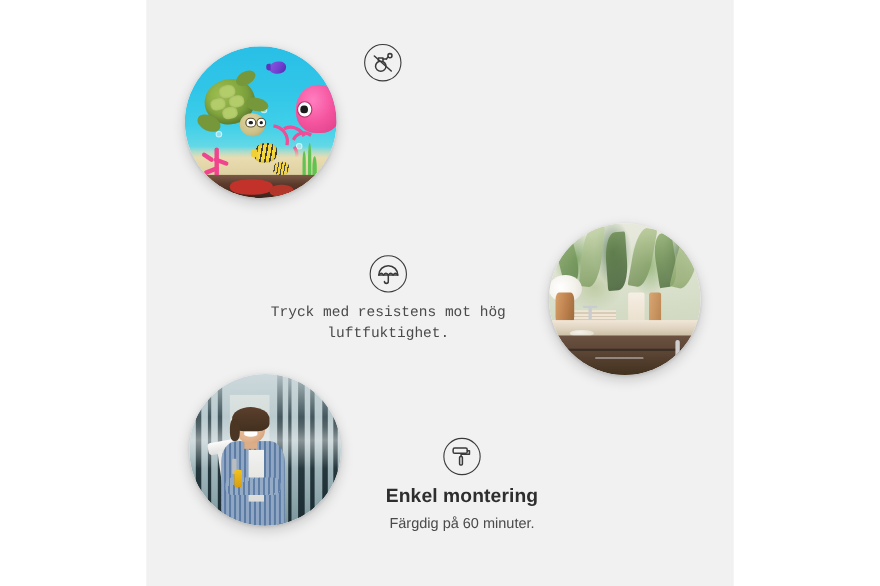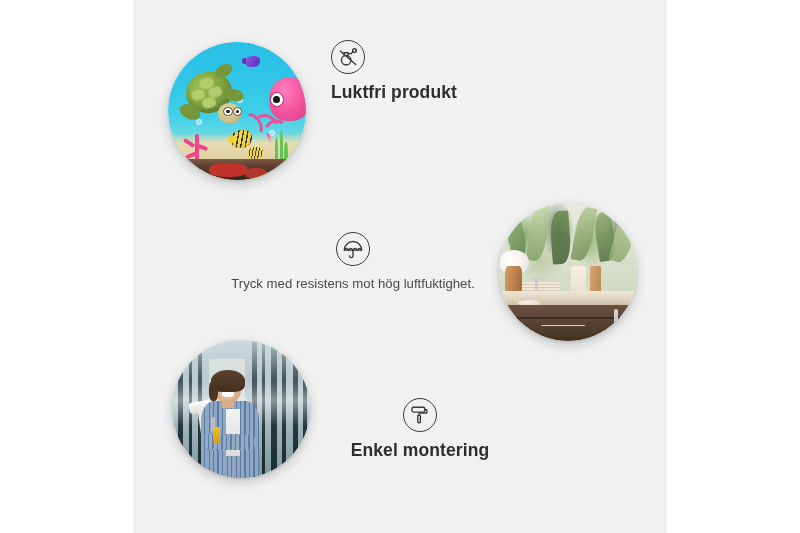--- a/index.html
+++ b/index.html
@@ -338,21 +338,21 @@
 
   
   #feature-odorless { left: 331px; top: 40px; width: 292px; }
   #feature-odorless .f-icon { margin-bottom: 8px; }
   #feature-odorless .f-title { margin-bottom: 5px; }
 
   
   #feature-waterproof { left: 203px; top: 232px; width: 300px; text-align:center; }
   #feature-waterproof .f-icon { margin: 0 auto 8px; }
   #feature-waterproof .f-title { margin-bottom: 5px; }
-  #feature-waterproof .f-body { font-size: 13.2px; }
+  #feature-waterproof .f-body { font-size: 13.2px; font-family: Liberation Mono, monospace; }
 
   
   #feature-easy { left: 295px; top: 398px; width: 250px; text-align:center; }
   #feature-easy .f-icon { margin: 0 auto 8px; }
   #feature-easy .f-title { margin-bottom: 5px; }
 </style>
 </head>
 <body>
 
 <div id="stage">
@@ -477,21 +477,20 @@
     <div class="f-icon">
       <svg width="22" height="22" viewBox="0 0 24 24" fill="none" stroke="#3a3a3a" stroke-width="1.5" stroke-linecap="round" stroke-linejoin="round">
         <ellipse cx="10" cy="15.5" rx="5.2" ry="5"></ellipse>
         <path d="M7.6 10.6V7.4h4.6v3.2"></path>
         <path d="M12.2 8.3h3.4"></path>
         <path d="M15.6 8.3l1.6-2.1"></path>
         <circle cx="19.1" cy="5" r="2"></circle>
         <path d="M3.6 5.4 L20.4 20.2"></path>
       </svg>
     </div>
-    <p class="f-title">Luktfri produkt</p>
   </div>
 
   <div class="feature" id="feature-waterproof">
     <div class="f-icon">
       <svg width="22" height="22" viewBox="0 0 24 24" fill="none" stroke="#3a3a3a" stroke-width="1.5" stroke-linecap="round" stroke-linejoin="round">
         <path d="M2.6 13.2a9.4 9.4 0 0 1 18.8 0Z"></path>
         <path d="M2.6 13.2c1.6-2.4 3.1-2.4 4.7 0 1.6-2.4 3.1-2.4 4.7 0 1.6-2.4 3.1-2.4 4.7 0 1.6-2.4 3.1-2.4 4.7 0"></path>
         <path d="M12 13.2v6.3a1.9 1.9 0 0 1-3.8 0"></path>
       </svg>
     </div>
@@ -500,15 +499,16 @@
 
   <div class="feature" id="feature-easy">
     <div class="f-icon">
       <svg width="22" height="22" viewBox="0 0 24 24" fill="none" stroke="#3a3a3a" stroke-width="1.5" stroke-linecap="round" stroke-linejoin="round">
         <rect x="3.2" y="3.6" width="14" height="5.2" rx="1.6"></rect>
         <path d="M17.2 6.2h2.2v3.6h-8.3v2.1"></path>
         <rect x="9.6" y="12.1" width="2.8" height="8.3" rx="1"></rect>
       </svg>
     </div>
     <p class="f-title">Enkel montering</p>
+    <p class="f-body">Färgdig på 60 minuter.</p>
   </div>
 
 </div>
 
 </body></html>

